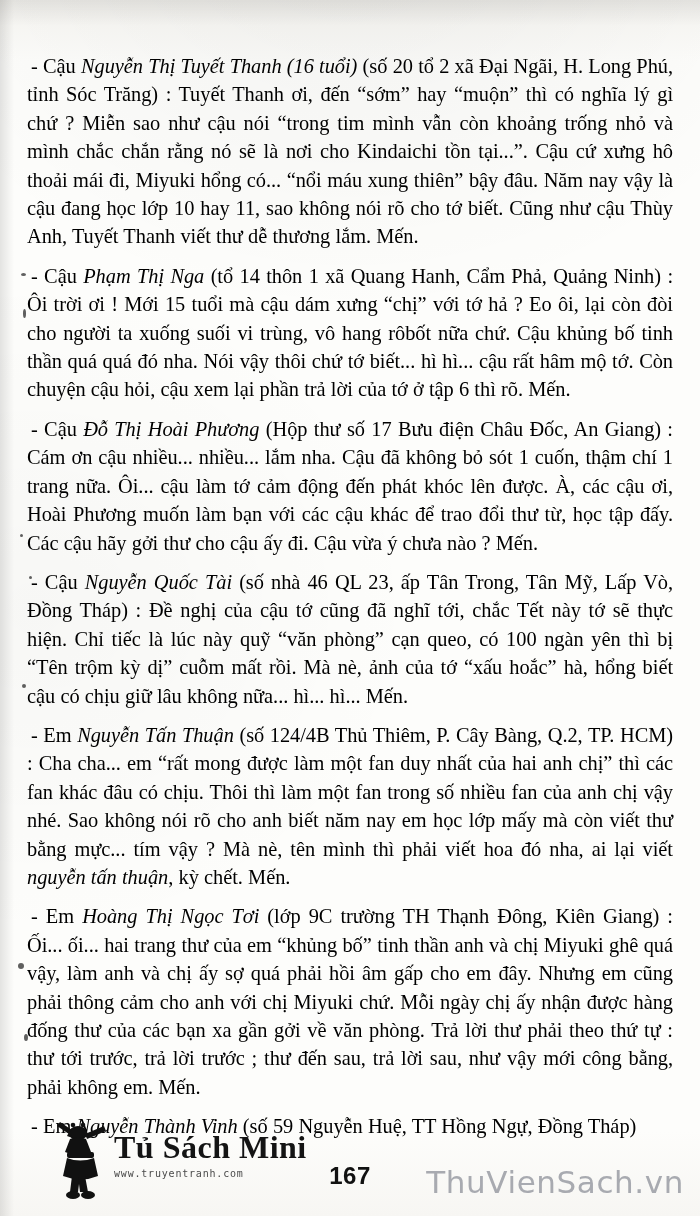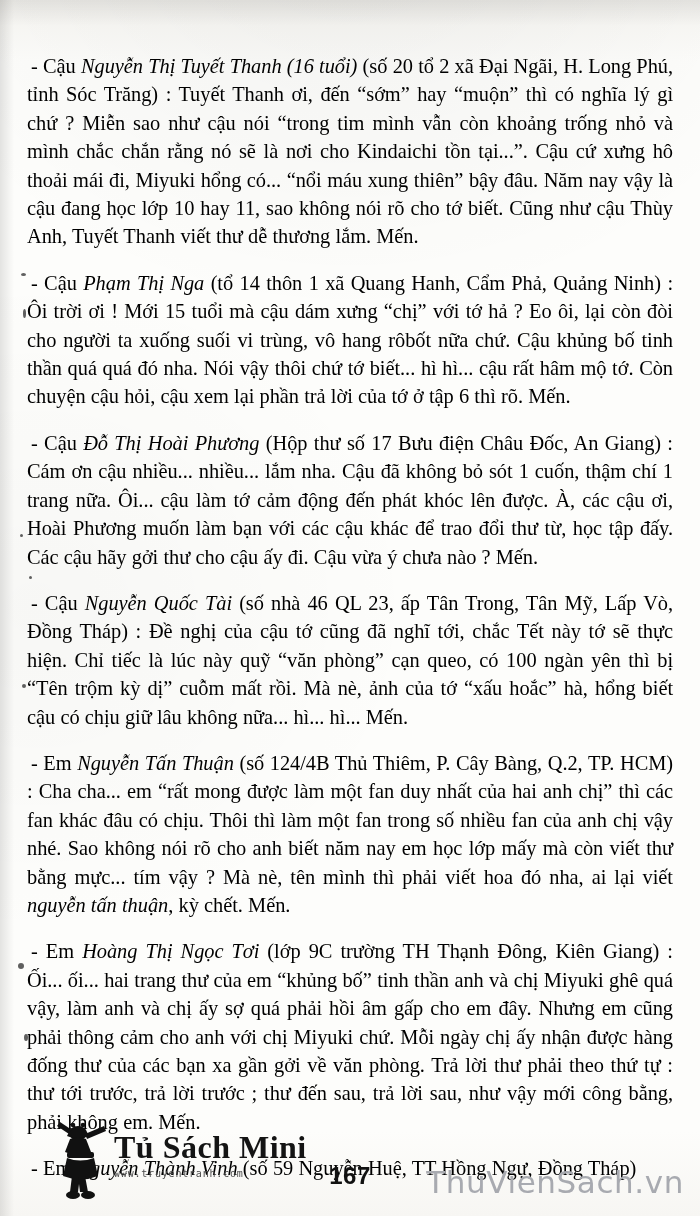--- a/index.html
+++ b/index.html
@@ -53,21 +53,21 @@
     margin: 0 0 0 0;
     padding: 0;
     text-align: justify;
     text-justify: inter-word;
     font-size: 20.4px;
     line-height: 28.4px;
     letter-spacing: -0.05px;
     word-spacing: 0.2px;
     text-indent: 4px;
   }
-  p.letter + p.letter { margin-top: 18px; }
+  p.letter + p.letter { margin-top: 11px; }
 
   p.letter .nm {
     font-style: italic;
   }
 
   
   .speck {
     position: absolute;
     background: #2b2b2b;
     border-radius: 50%;

